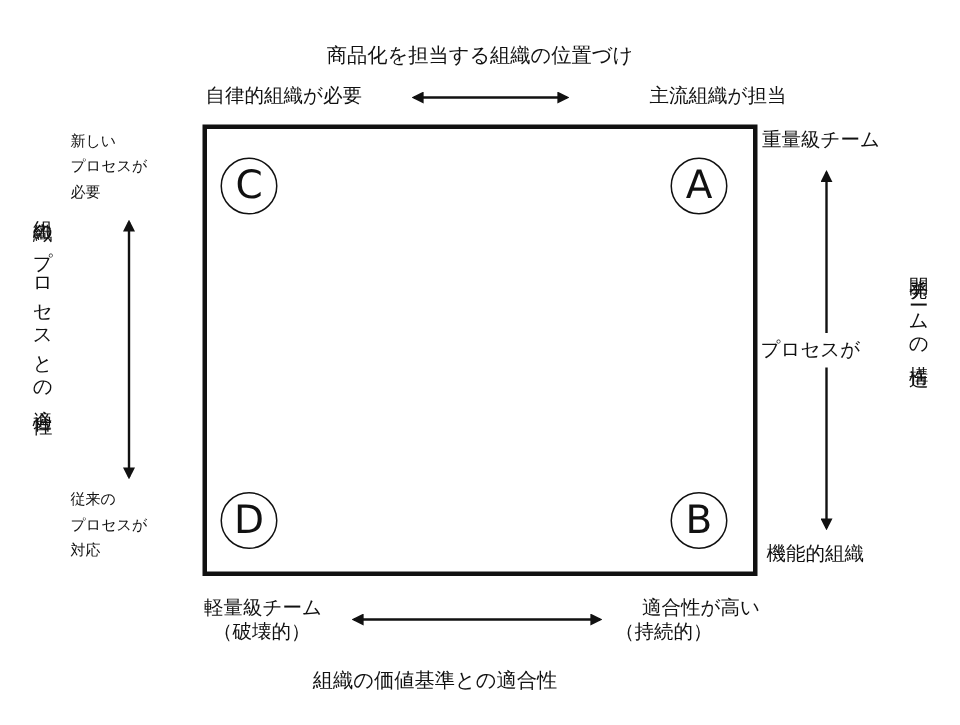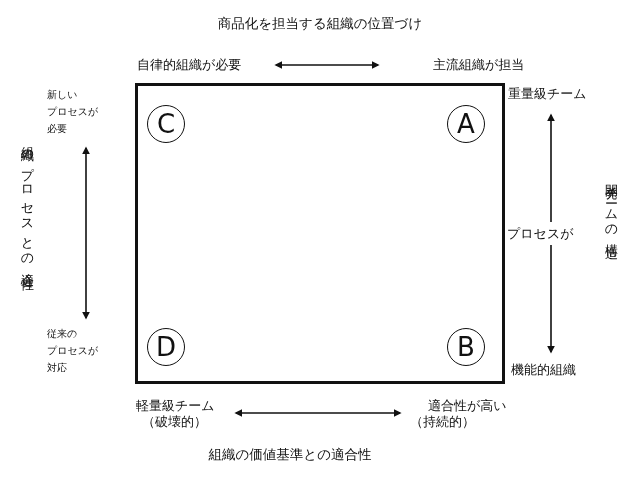--- a/index.html
+++ b/index.html
@@ -31,21 +31,21 @@
   <line x1="276" y1="65" x2="378" y2="65" stroke="#111111" stroke-width="1.6" marker-start="url(#ah)" marker-end="url(#ah)"></line>
 
   <line x1="236" y1="413" x2="400" y2="413" stroke="#111111" stroke-width="1.6" marker-start="url(#ah)" marker-end="url(#ah)"></line>
 
   <line x1="86" y1="148" x2="86" y2="318" stroke="#111111" stroke-width="1.6" marker-start="url(#ah)" marker-end="url(#ah)"></line>
 
   <line x1="551" y1="115" x2="551" y2="222" stroke="#111111" stroke-width="1.6" marker-start="url(#ah)"></line>
   <line x1="551" y1="245" x2="551" y2="352" stroke="#111111" stroke-width="1.6" marker-end="url(#ah)"></line>
 </svg>
 
-<div class="abs t title" style="left:0;width:640px;top:15px;text-align:center;">商品化を担当する組織の位置づけ</div>
+<div class="abs t title" style="left:0;width:640px;top:29px;text-align:center;">商品化を担当する組織の位置づけ</div>
 <div class="abs t title" style="left:0;width:580px;top:446px;text-align:center;">組織の価値基準との適合性</div>
 
 <div class="abs t" style="left:137px;top:57px;text-align:right;">自律的組織が必要</div>
 <div class="abs t" style="left:389px;top:57px;margin-left:44px;">主流組織が担当</div>
 
 <div class="abs t" style="left:136px;top:398px;">軽量級チーム</div>
 <div class="abs t" style="left:142px;top:414px;">（破壊的）</div>
 <div class="abs t" style="left:428px;top:398px;">適合性が高い</div>
 <div class="abs t" style="left:410px;top:414px;text-align:right;">（持続的）</div>
 

